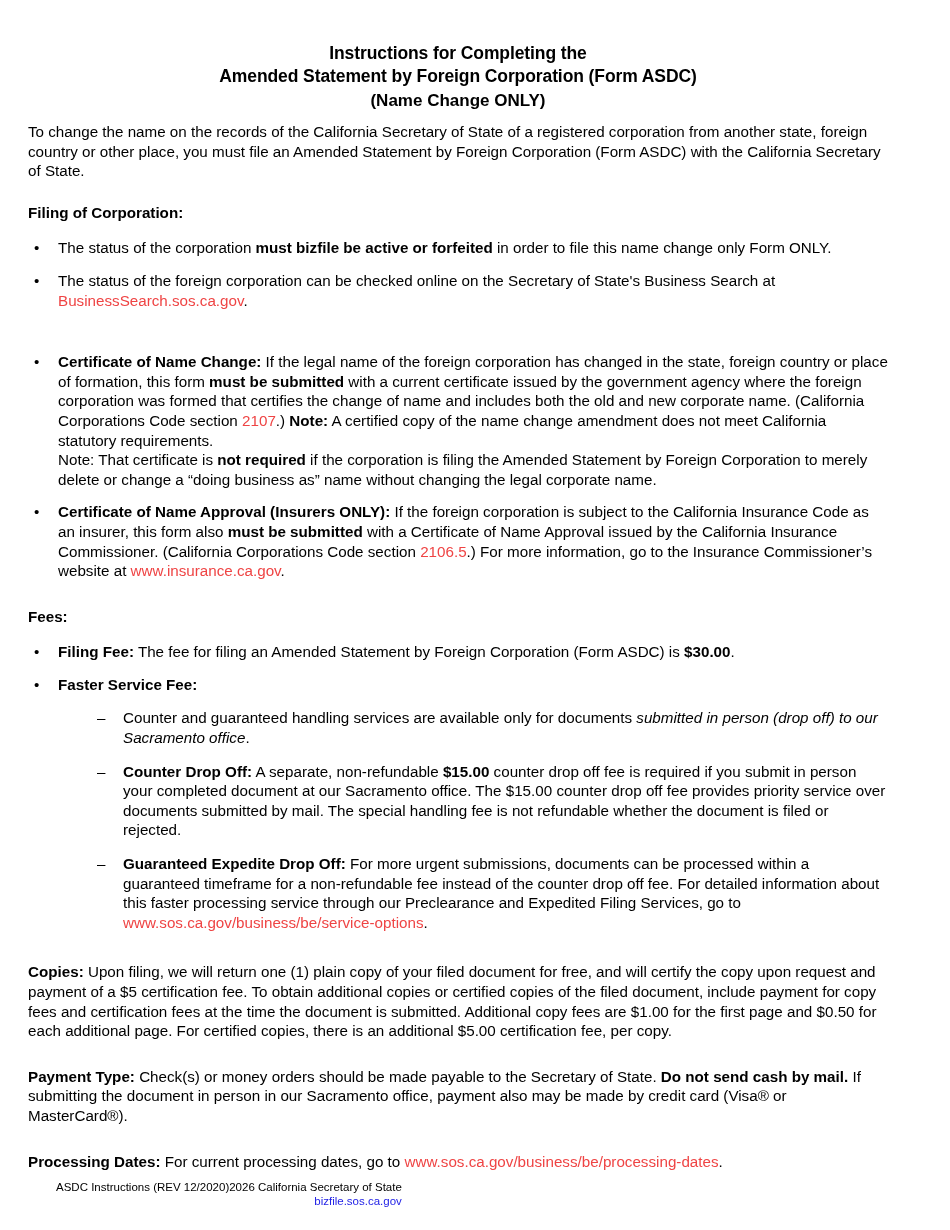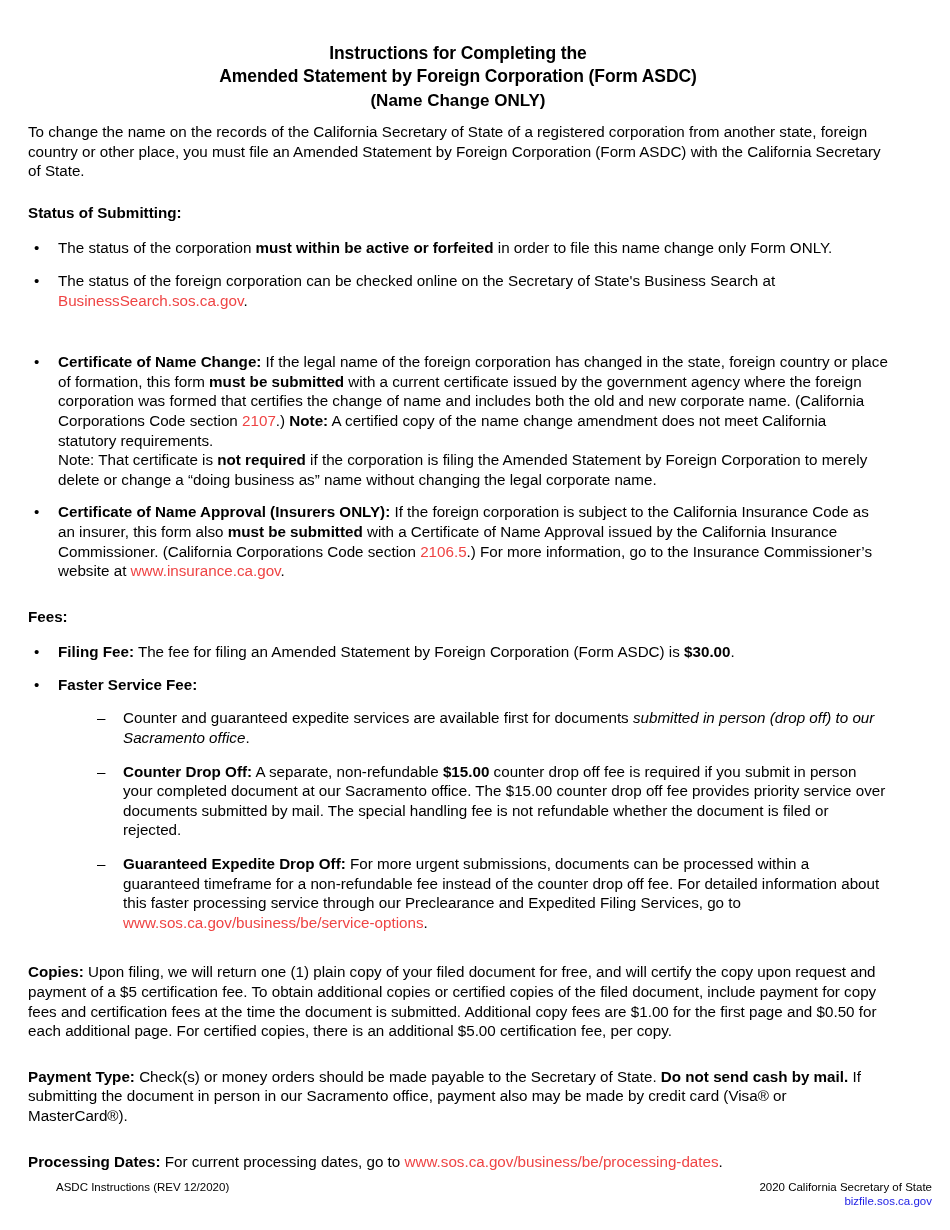--- a/index.html
+++ b/index.html
@@ -119,21 +119,20 @@
     text-decoration: none;
   }
 
   
   .footer {
     position: absolute;
     left: 56px;
     right: 18px;
     bottom: 22px;
     display: flex;
-    justify-content: space-between;
     align-items: flex-start;
     font-size: 11.5px;
     line-height: 14px;
   }
   .footer-right { text-align: right; }
   .footer-link { color: #2323E6; text-decoration: none; font-size: 11.5px; }
 </style>
 </head>
 <body>
 
@@ -143,27 +142,27 @@
     <div class="title-block">
       <div class="title-line">Instructions for Completing the</div>
       <div class="title-line">Amended Statement by Foreign Corporation (Form ASDC)</div>
       <div class="title-sub">(Name Change ONLY)</div>
     </div>
 
     <p class="para intro">To change the name on the records of the California Secretary of State of a registered corporation from another state, foreign country or other place, you must file an Amended Statement by Foreign Corporation (Form ASDC) with the California Secretary of State.</p>
 
     <div class="spacer-22"></div>
 
-    <div class="section-head">Status of Submitting:</div>
+    <div class="section-head">Filing of Corporation:</div>
 
     <div class="spacer-16"></div>
 
     <div class="bullet-row">
       <span class="bullet-mark">•</span>
-      <span class="bullet-body"><span>The status of the corporation </span><b>must within be active or forfeited</b><span> in order to file this name change only Form ONLY.</span></span>
+      <span class="bullet-body"><span>The status of the corporation </span><b>must bizfile be active or forfeited</b><span> in order to file this name change only Form ONLY.</span></span>
     </div>
 
     <div class="bullet-row">
       <span class="bullet-mark">•</span>
       <span class="bullet-body"><span>The status of the foreign corporation can be checked online on the Secretary of State's Business Search at </span><a class="link" href="#">BusinessSearch.sos.ca.gov</a><span>.</span></span>
     </div>
 
     <div class="spacer-26"></div>
 
 
@@ -192,21 +191,21 @@
 
     <div class="bullet-row">
       <span class="bullet-mark">•</span>
       <span class="bullet-body">
         <b>Faster Service Fee:</b>
 
         <div class="sub-list">
 
           <div class="sub-row">
             <span class="sub-mark">–</span>
-            <span class="sub-body"><span>Counter and guaranteed expedite services are available first for documents </span><i>submitted in person (drop off) to our Sacramento office</i><span>.</span></span>
+            <span class="sub-body"><span>Counter and guaranteed handling services are available only for documents </span><i>submitted in person (drop off) to our Sacramento office</i><span>.</span></span>
           </div>
 
           <div class="sub-row">
             <span class="sub-mark">–</span>
             <span class="sub-body"><b>Counter Drop Off:</b><span>  A separate, non-refundable </span><b>$15.00</b><span> counter drop off fee is required if you submit in person your completed document at our Sacramento office.  The $15.00 counter drop off fee provides priority service over documents submitted by mail.  The special handling fee is not refundable whether the document is filed or rejected.</span></span>
           </div>
 
           <div class="sub-row">
             <span class="sub-mark">–</span>
             <span class="sub-body"><b>Guaranteed Expedite Drop Off:</b><span>  For more urgent submissions, documents can be processed within a guaranteed timeframe for a non-refundable fee instead of the counter drop off fee.  For detailed information about this faster processing service through our Preclearance and Expedited Filing Services, go to </span><a class="link" href="#">www.sos.ca.gov/business/be/service-options</a><span>.</span></span>
@@ -226,17 +225,17 @@
 
     <div class="spacer-26"></div>
 
     <p class="para"><b>Processing Dates:</b><span>  For current processing dates, go to </span><a class="link" href="#">www.sos.ca.gov/business/be/processing-dates</a><span>.</span></p>
 
   </div>
 
   <div class="footer">
     <div>ASDC Instructions (REV 12/2020)</div>
     <div class="footer-right">
-      <div>2020 California Secretary of State</div>
+      <div>2026 California Secretary of State</div>
       <a class="footer-link" href="#">bizfile.sos.ca.gov</a>
     </div>
   </div>
 </div>
 
 </body></html>

